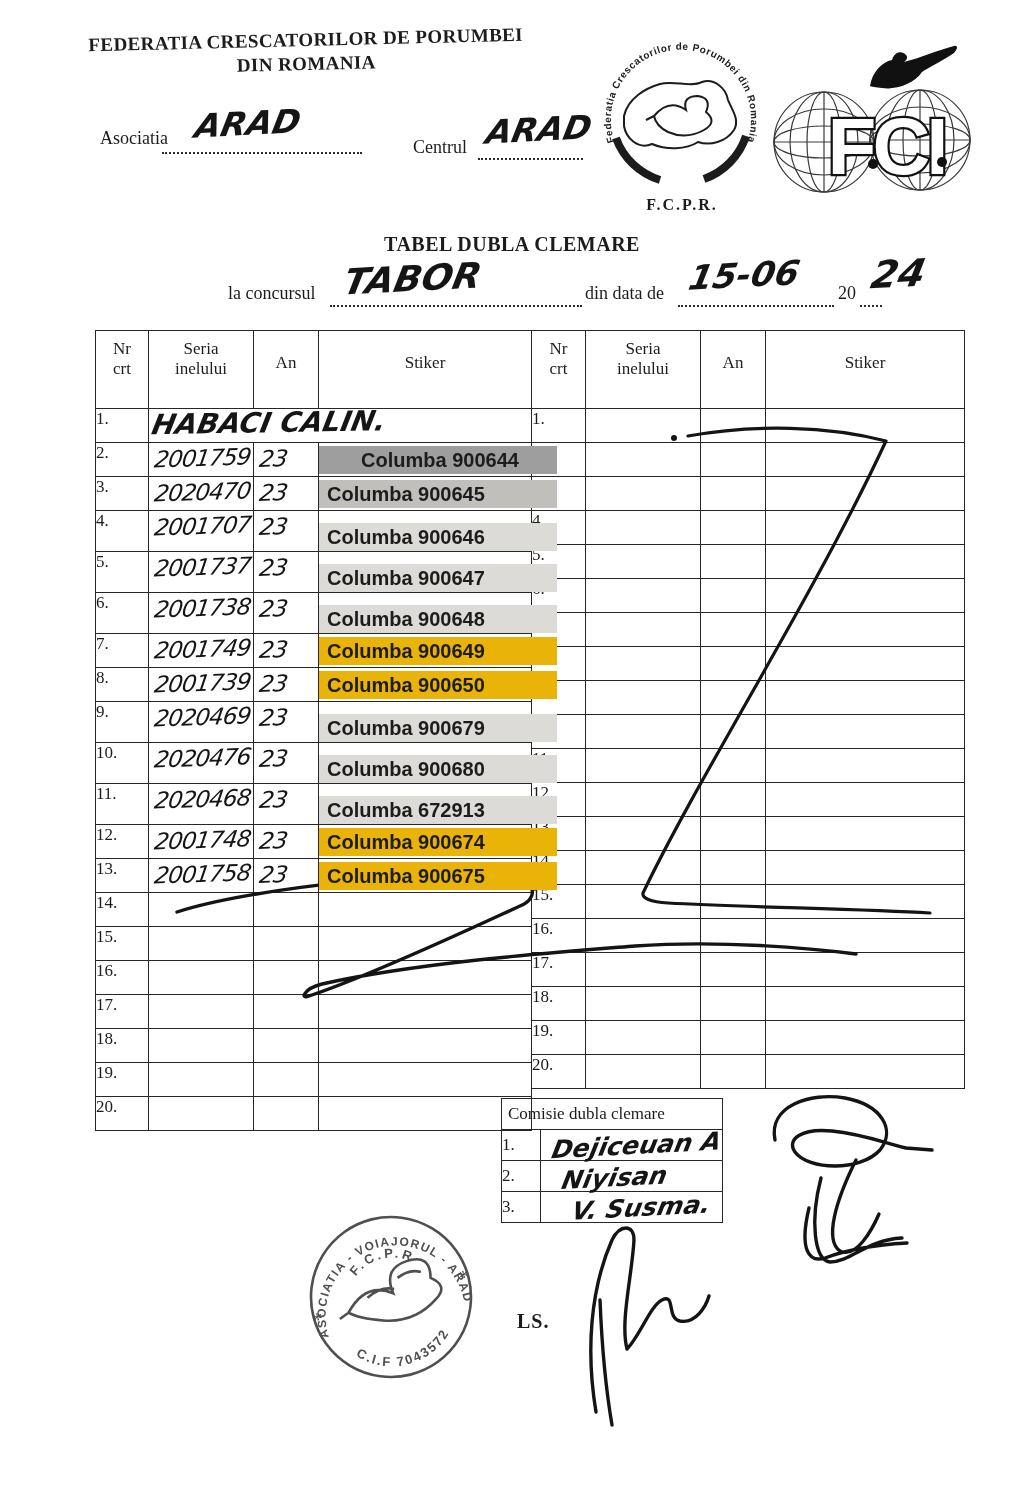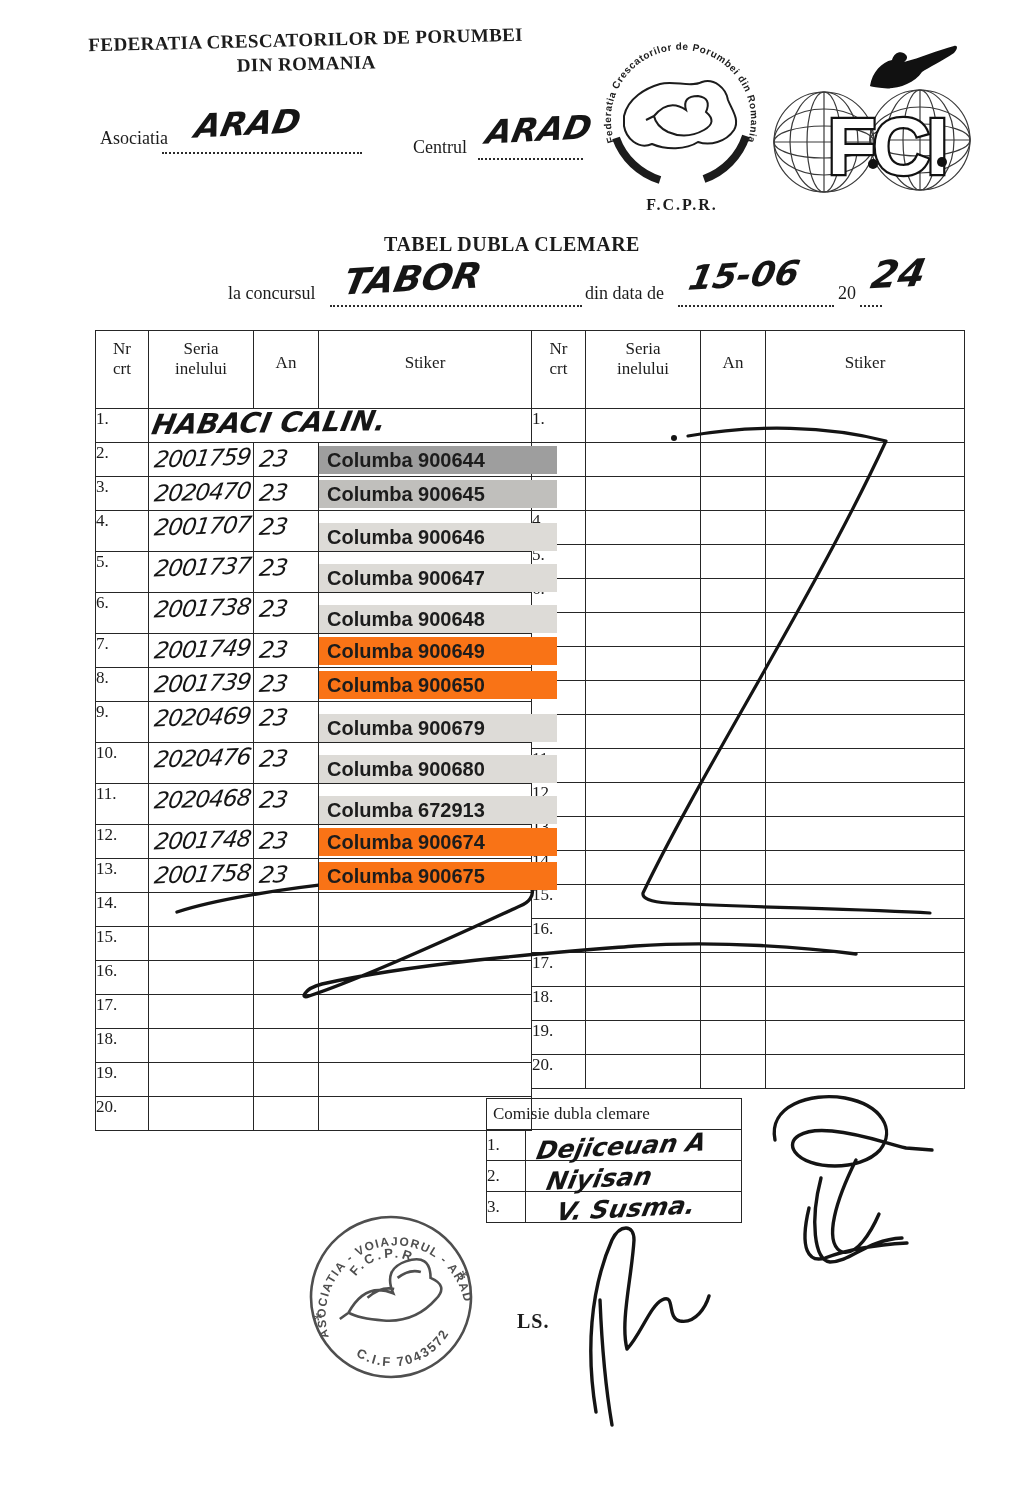--- a/index.html
+++ b/index.html
@@ -23,27 +23,27 @@
   .tbl tbody tr{height:34px;}
   .tbl th{font-weight:normal;font-size:17px;vertical-align:top;padding-top:8px;}
   .c-nr{font-size:17px;padding:4px 0 0 6px;}
   .hw-num{font-size:23px;font-weight:500;letter-spacing:-1px;transform:skewX(-10deg) rotate(-2deg);
           padding:2px 0 0 6px;}
   .hw-name{font-size:28px;font-weight:bold;transform:skewX(-12deg) rotate(-1deg);
            padding:0 0 0 4px;margin-top:-4px;}
   .sticker{display:inline-block;font-family:"Liberation Sans",sans-serif;font-weight:bold;
            font-size:20px;line-height:26px;white-space:nowrap;min-width:226px;
            padding:1px 4px 1px 8px;margin-top:3px;position:relative;z-index:3;}
-  .shade-dark {background:#9e9e9e;}
+  .shade-dark {background:#9e9e9e;text-align:center;}
   .shade-mid  {background:#c0bfbc;}
   .shade-light{background:#dddbd7;margin-top:12px;}
-  .shade-faint{background:#f97316;}
+  .shade-faint{background:#eab308;}
 
   
-  table.commission{position:absolute;left:486px;top:1098px;width:256px;border-collapse:collapse;}
+  table.commission{position:absolute;left:501px;top:1098px;width:222px;border-collapse:collapse;}
   .commission th,.commission td{border:1.6px solid #262626;padding:0;overflow:visible;}
   .commission th{font-weight:normal;font-size:17px;text-align:left;padding:3px 0 3px 6px;}
   .commission tr{height:31px;}
   .hw-sig{font-size:25px;font-weight:bold;transform:skewX(-14deg) rotate(-3deg);padding-left:6px;}
 
   .ls{position:absolute;left:517px;top:1310px;font-size:20px;letter-spacing:1px;font-weight:bold;}
 
   svg{position:absolute;pointer-events:none;}
   .ink-stroke{stroke:#141414;fill:none;stroke-linecap:round;stroke-linejoin:round;}
 </style>

